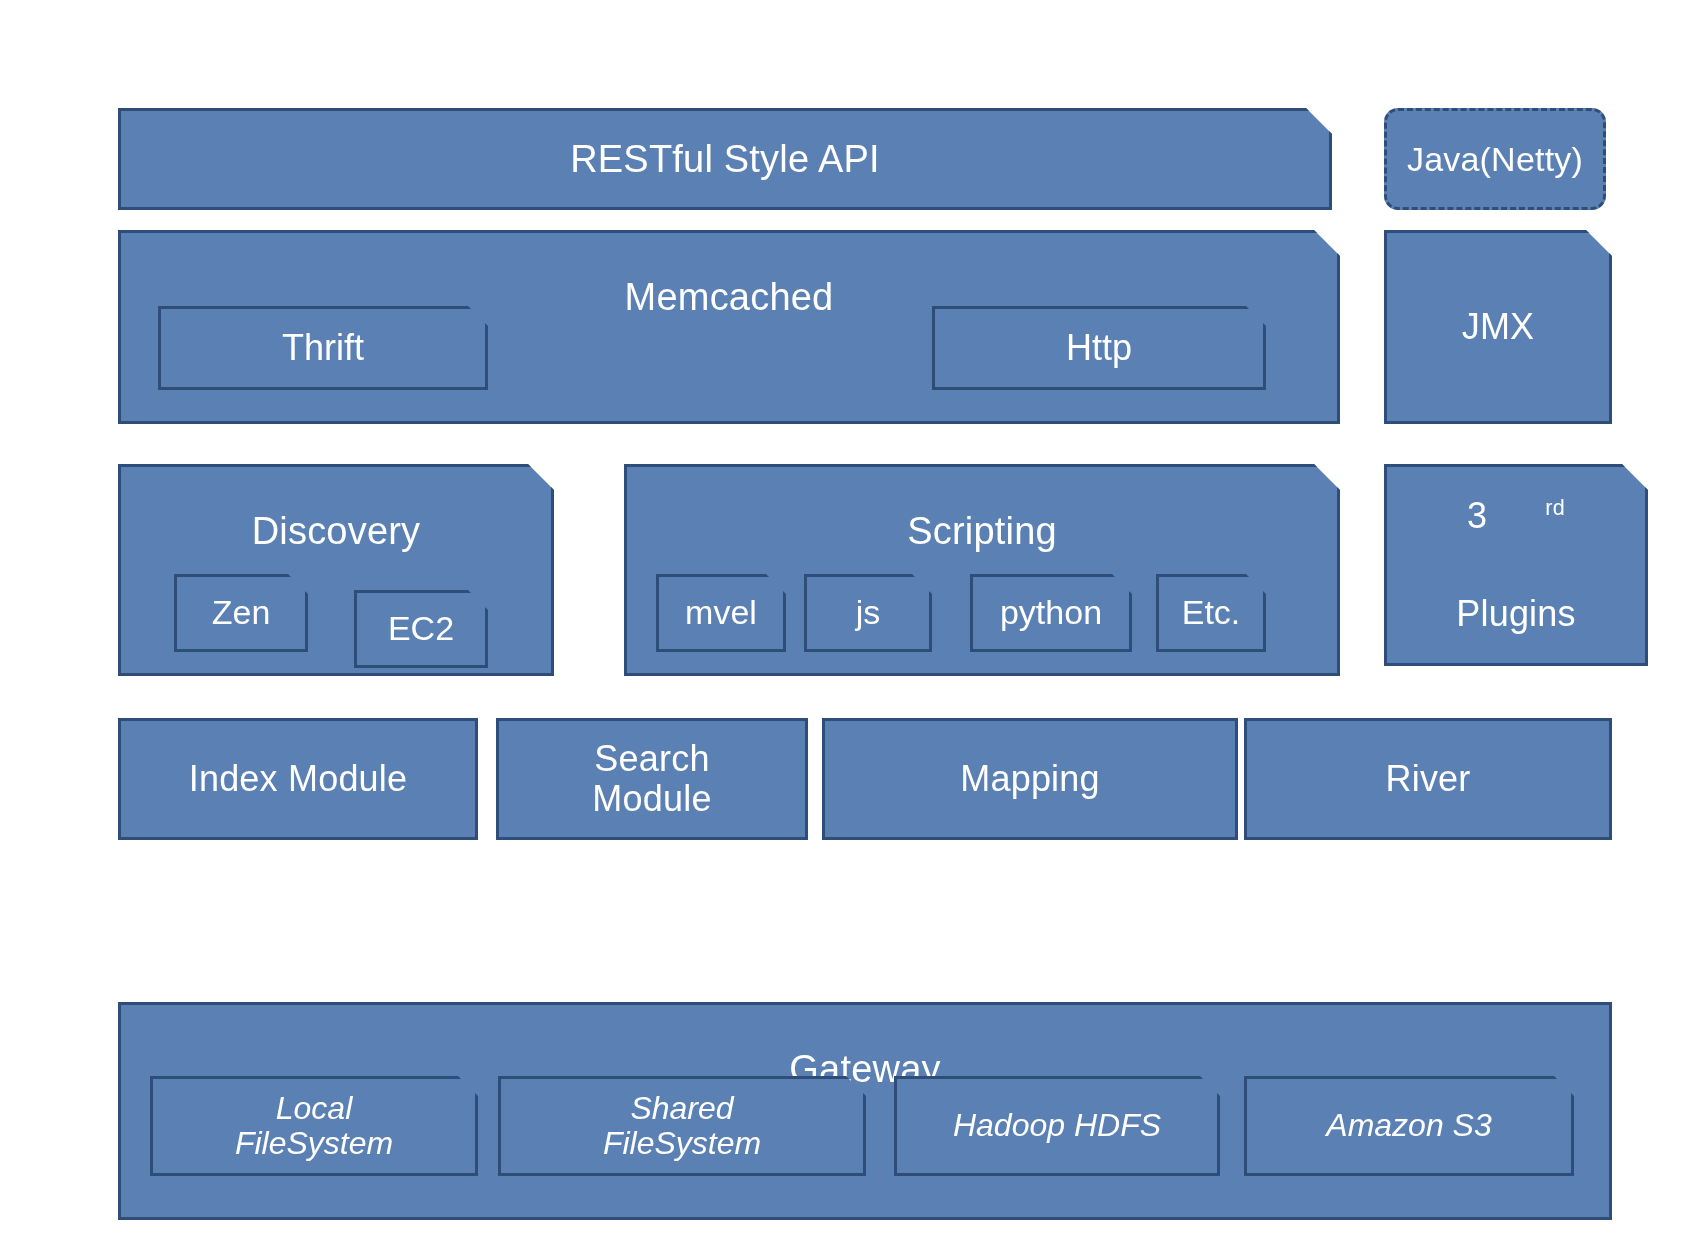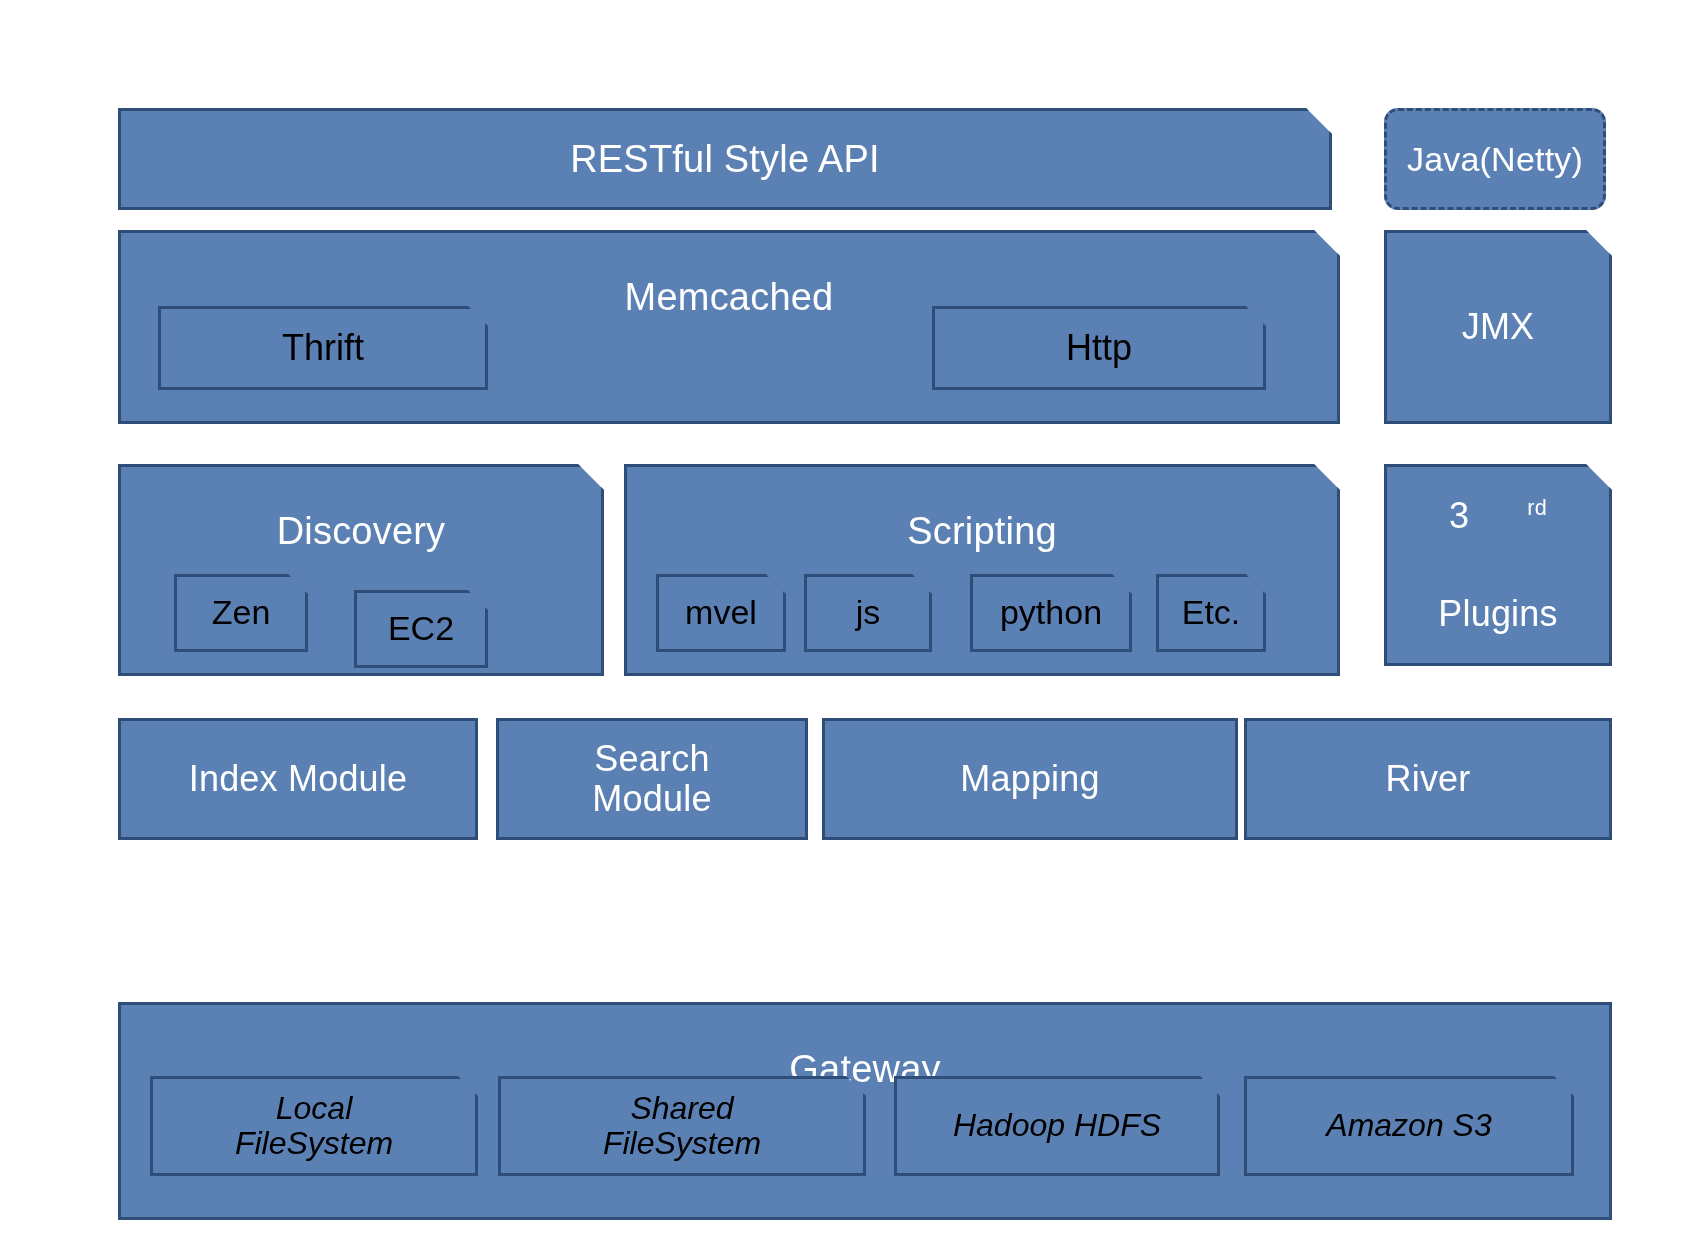--- a/index.html
+++ b/index.html
@@ -51,21 +51,21 @@
     align-items: flex-start;
     justify-content: center;
     padding-top: 14px;
   }
 
   
   .inner {
     position: absolute;
     background: #5B80B4;
     border: 3px solid #2E4D78;
-    color: #000000;
+    color: #ffffff;
     display: flex;
     align-items: center;
     justify-content: center;
     text-align: center;
     clip-path: polygon(0 0, calc(100% - 20px) 0, 100% 20px, 100% 100%, 0 100%);
     line-height: 1.1;
   }
 
   .f-lg   { font-size: 38px; }
   .f-md   { font-size: 36px; }
@@ -97,21 +97,21 @@
     <span>Thrift</span>
   </div>
   <div class="inner f-md" style="left:850px; top:224px; width:334px; height:84px;">
     <span>Http</span>
   </div>
 
   <div class="box f-md" style="left:1302px; top:148px; width:228px; height:194px;">
     <span>JMX</span>
   </div>
 
-  <div class="box group f-lg" style="left:36px; top:382px; width:486px; height:212px;">
+  <div class="box group f-lg" style="left:36px; top:382px; width:436px; height:212px;">
     <span>Discovery</span>
   </div>
 
   <div class="inner f-sm" style="left:92px; top:492px; width:134px; height:78px;">
     <span>Zen</span>
   </div>
   <div class="inner f-sm" style="left:272px; top:508px; width:134px; height:78px;">
     <span>EC2</span>
   </div>
 
@@ -125,21 +125,21 @@
   <div class="inner f-sm" style="left:722px; top:492px; width:128px; height:78px;">
     <span>js</span>
   </div>
   <div class="inner f-sm" style="left:888px; top:492px; width:162px; height:78px;">
     <span>python</span>
   </div>
   <div class="inner f-sm" style="left:1074px; top:492px; width:110px; height:78px;">
     <span>Etc.</span>
   </div>
 
-  <div class="box stack f-md" style="left:1302px; top:382px; width:228px; height:202px;align-items:center;">
+  <div class="box stack f-md" style="left:1302px; top:382px; width:264px; height:202px;align-items:center;">
     <div>
       <span>3</span><span class="sup">rd</span>
     </div>
     <div>Plugins</div>
   </div>
 
   <div class="box square f-md" style="left:36px; top:636px; width:360px; height:122px;">
     <span>Index Module</span>
   </div>
   <div class="box square f-md" style="left:414px; top:636px; width:312px; height:122px;">

